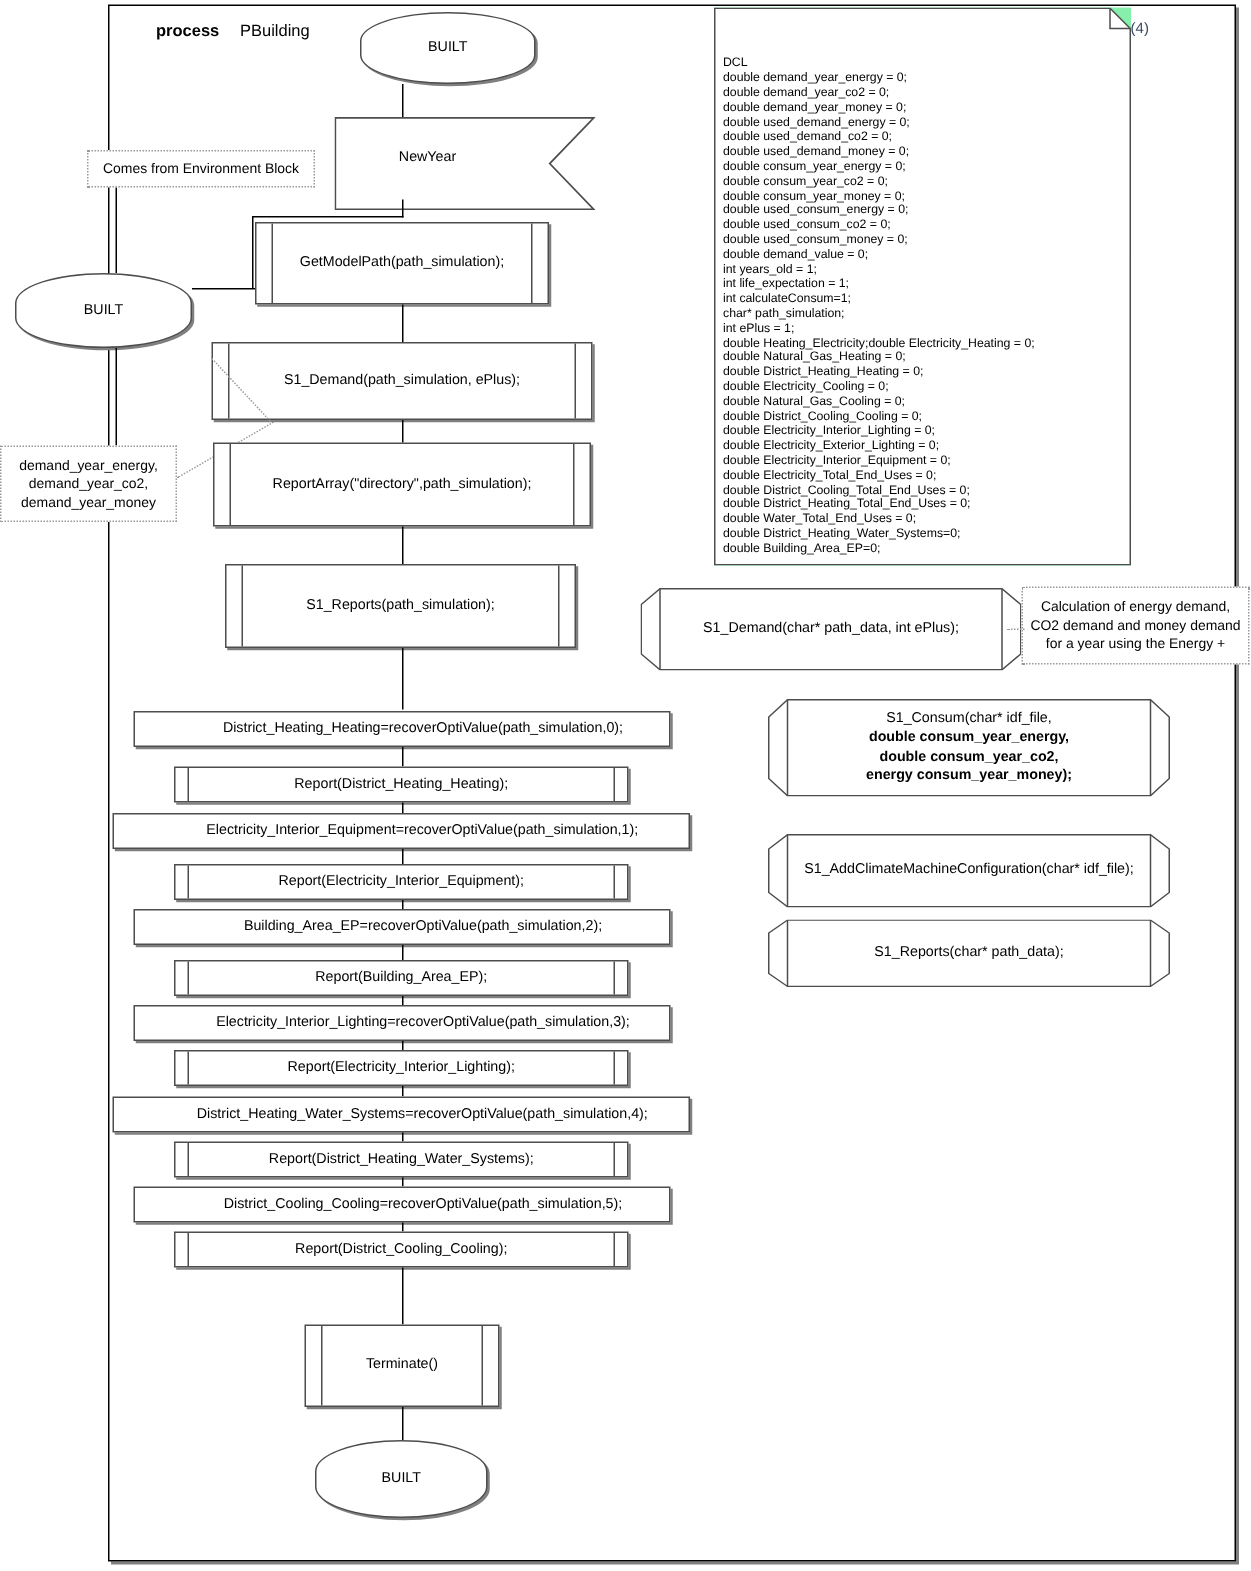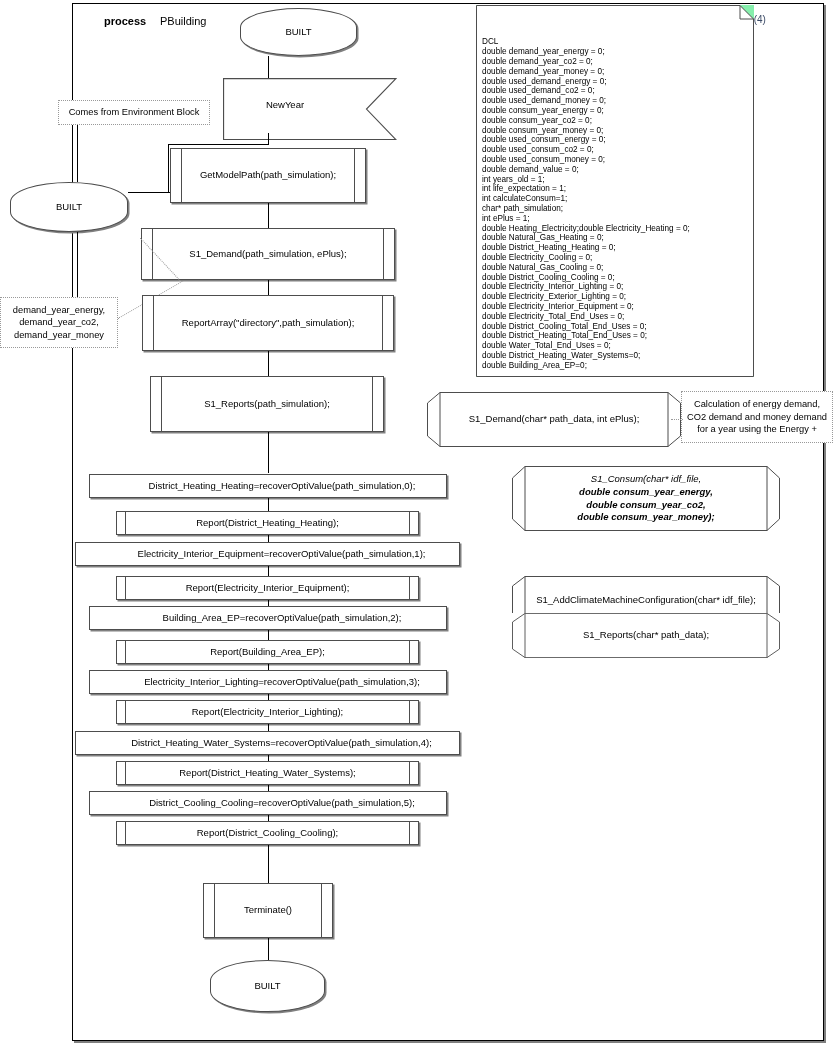--- a/index.html
+++ b/index.html
@@ -288,34 +288,34 @@
       <path d="M13,0.5 V54.5 M241,0.5 V54.5" fill="none" stroke="#4d4d4d" stroke-width="1"></path>
     </svg>
     <div class="proc-label">S1_Demand(char* path_data, int ePlus);</div>
   </div>
 
   <div class="note" style="left:681px; top:391px; width:152px; height:52px; white-space:pre-line;">Calculation of energy demand,
 CO2 demand and money demand
 for a year using the Energy +</div>
   <div class="leader" style="left:671px; top:419px; width:12px;"></div>
 
-  <div class="node proc" style="left:512px; top:466px; width:268px; height:65px;font-style:italic;">
+  <div class="node proc" style="left:512px; top:466px; width:268px; height:65px;">
     <svg class="proc-svg" viewBox="0 0 268 65" preserveAspectRatio="none">
       <path d="M13,0.5 H255 L267.5,12 V53 L255,64.5 H13 L0.5,53 V12 Z" fill="#ffffff" stroke="#4d4d4d" stroke-width="1"></path>
       <path d="M13,0.5 V64.5 M255,0.5 V64.5" fill="none" stroke="#4d4d4d" stroke-width="1"></path>
     </svg>
     <div class="proc-label">
       <div>S1_Consum(char* idf_file,</div>
       <div class="bold">double consum_year_energy,</div>
       <div class="bold">double consum_year_co2,</div>
-      <div class="bold">double consum_year_money);</div>
+      <div class="bold">energy consum_year_money);</div>
     </div>
   </div>
 
-  <div class="node proc" style="left:512px; top:576px; width:268px; height:49px;">
+  <div class="node proc" style="left:512px; top:556px; width:268px; height:49px;">
     <svg class="proc-svg" viewBox="0 0 268 49" preserveAspectRatio="none">
       <path d="M13,0.5 H255 L267.5,10 V39 L255,48.5 H13 L0.5,39 V10 Z" fill="#ffffff" stroke="#4d4d4d" stroke-width="1"></path>
       <path d="M13,0.5 V48.5 M255,0.5 V48.5" fill="none" stroke="#4d4d4d" stroke-width="1"></path>
     </svg>
     <div class="proc-label" style="padding:0 8px;">S1_AddClimateMachineConfiguration(char* idf_file);</div>
   </div>
 
   <div class="node proc" style="left:512px; top:613px; width:268px; height:45px;">
     <svg class="proc-svg" viewBox="0 0 268 55" preserveAspectRatio="none">
       <path d="M13,0.5 H255 L267.5,11 V44 L255,54.5 H13 L0.5,44 V11 Z" fill="#ffffff" stroke="#4d4d4d" stroke-width="1"></path>

